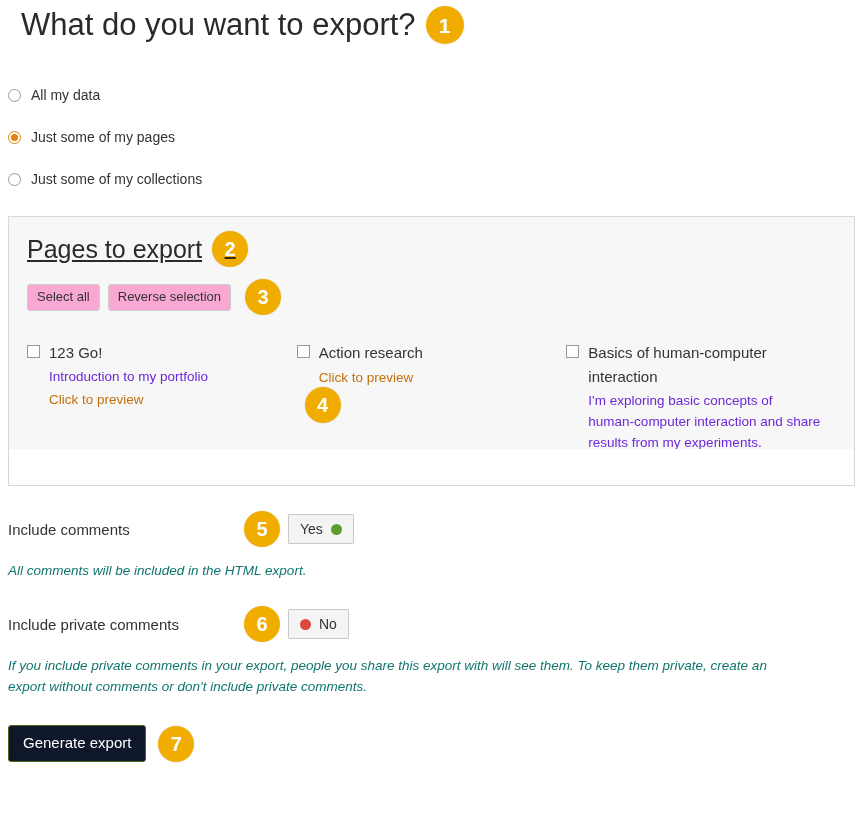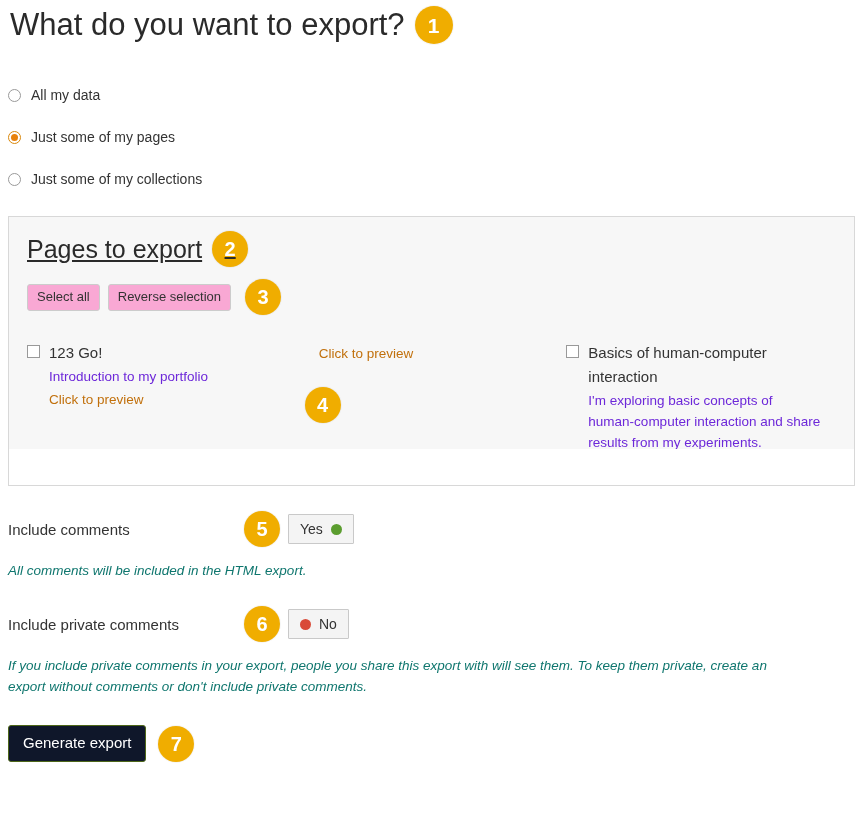--- a/index.html
+++ b/index.html
@@ -21,21 +21,21 @@
     height: 816px;
     box-sizing: border-box;
     padding: 0 8px;
   }
 
   
   h1.page-title {
     font-size: 31px;
     font-weight: normal;
     color: #2a2a2a;
-    margin: 6px 0 0 2px;
+    margin: 6px 0 0 13px;
     padding: 0 0 4px 0;
     line-height: 38px;
     display: flex;
     align-items: center;
     gap: 10px;
   }
 
   
   .badge {
     display: inline-flex;
@@ -316,20 +316,24 @@
           <span class="cb"></span>
           <span class="item-title">123 Go!</span>
         </div>
         <div class="item-body">
           <div class="item-desc">Introduction to my portfolio</div>
           <a class="preview-link">Click to preview</a>
         </div>
       </div>
 
       <div class="col">
+        <div class="item-head">
+          <span class="cb"></span>
+          <span class="item-title">Action research</span>
+        </div>
         <div class="item-body">
           <a class="preview-link">Click to preview</a>
         </div>
         <span class="badge badge-md badge-inline-4">4</span>
       </div>
 
       <div class="col">
         <div class="item-head">
           <span class="cb"></span>
           <span class="item-title">Basics of human-computer interaction</span>

